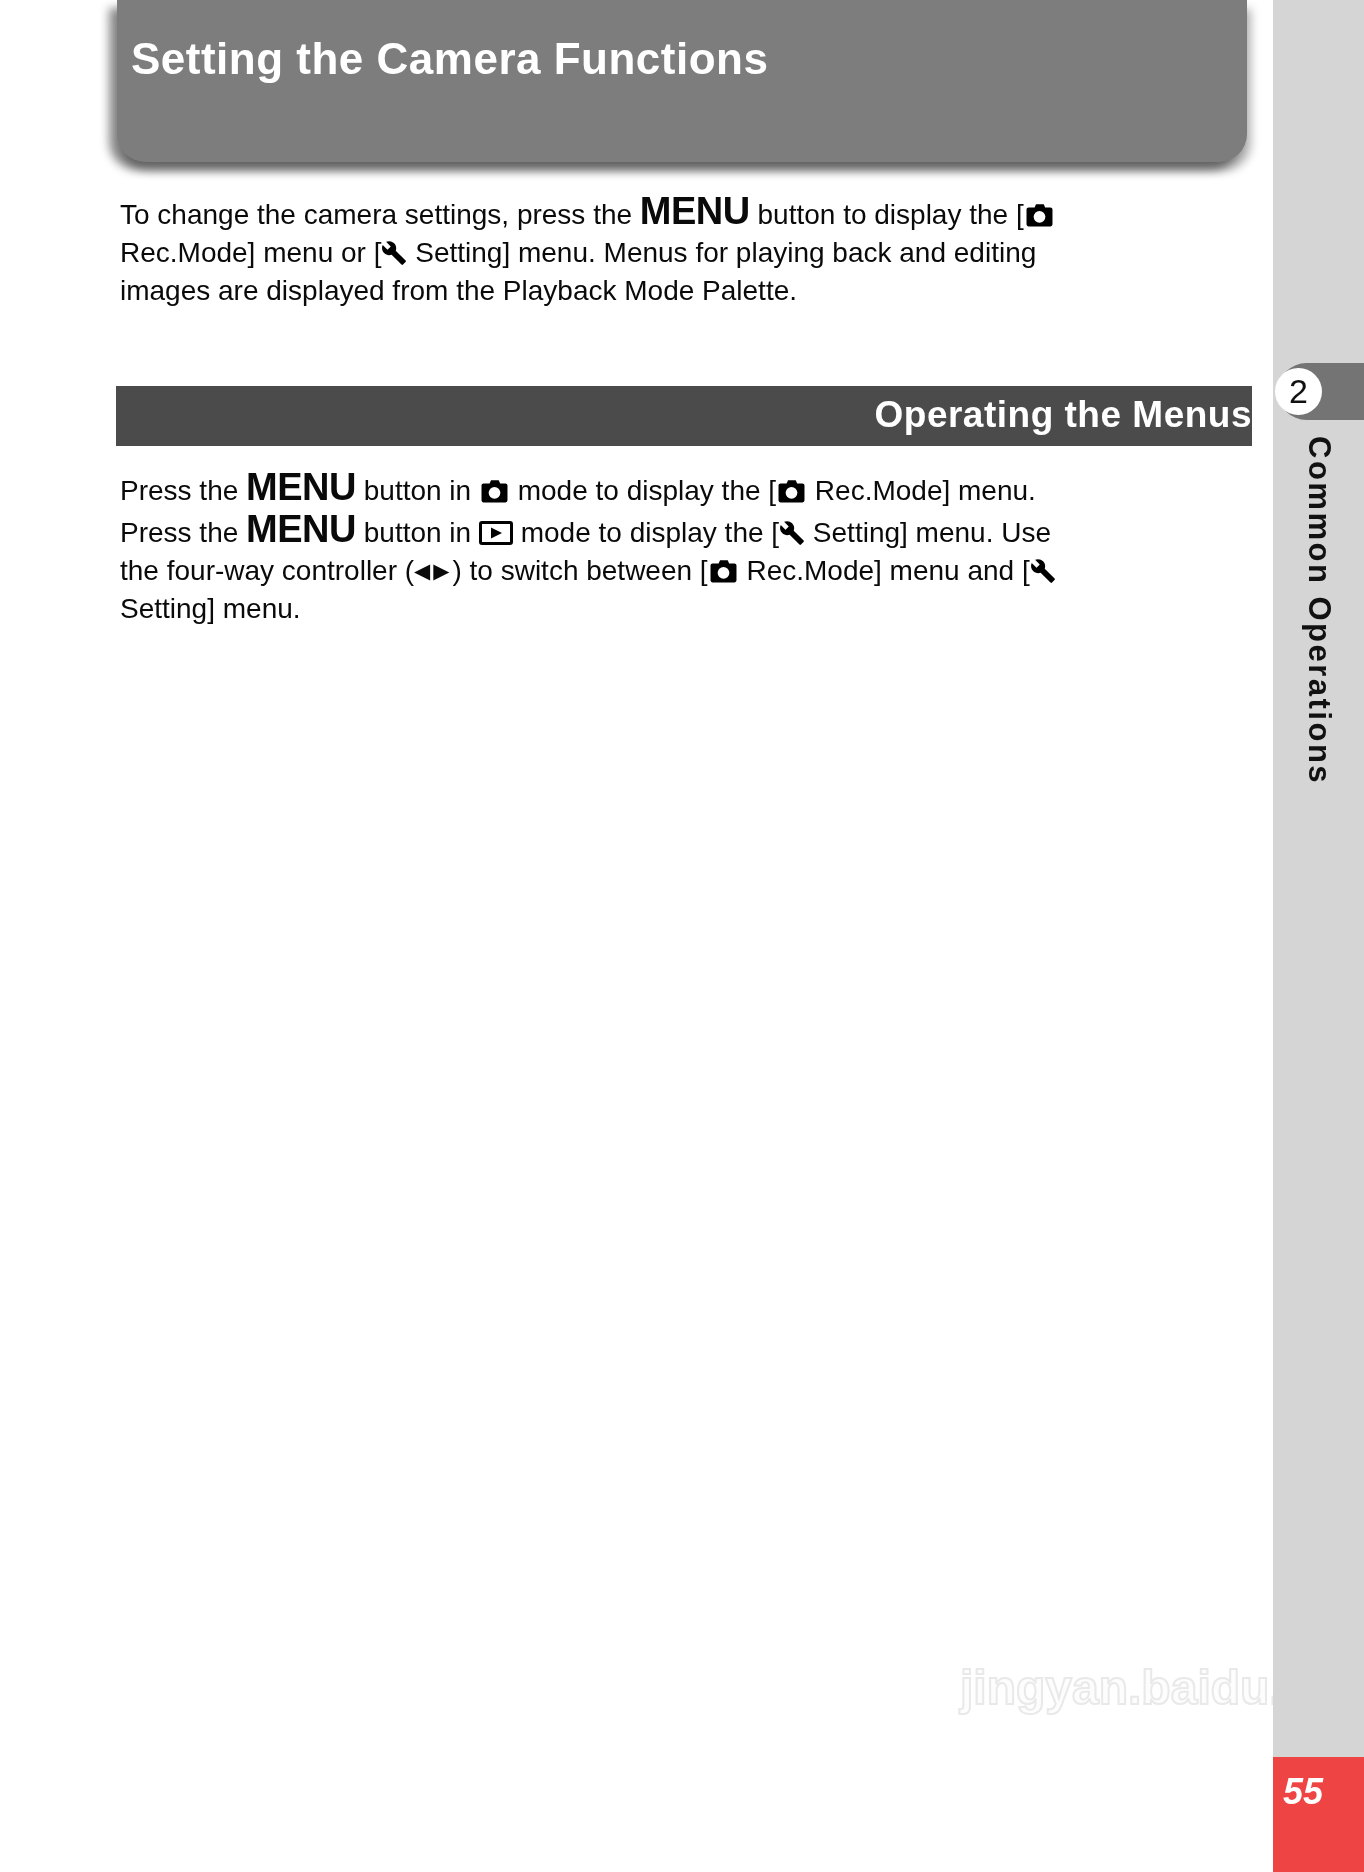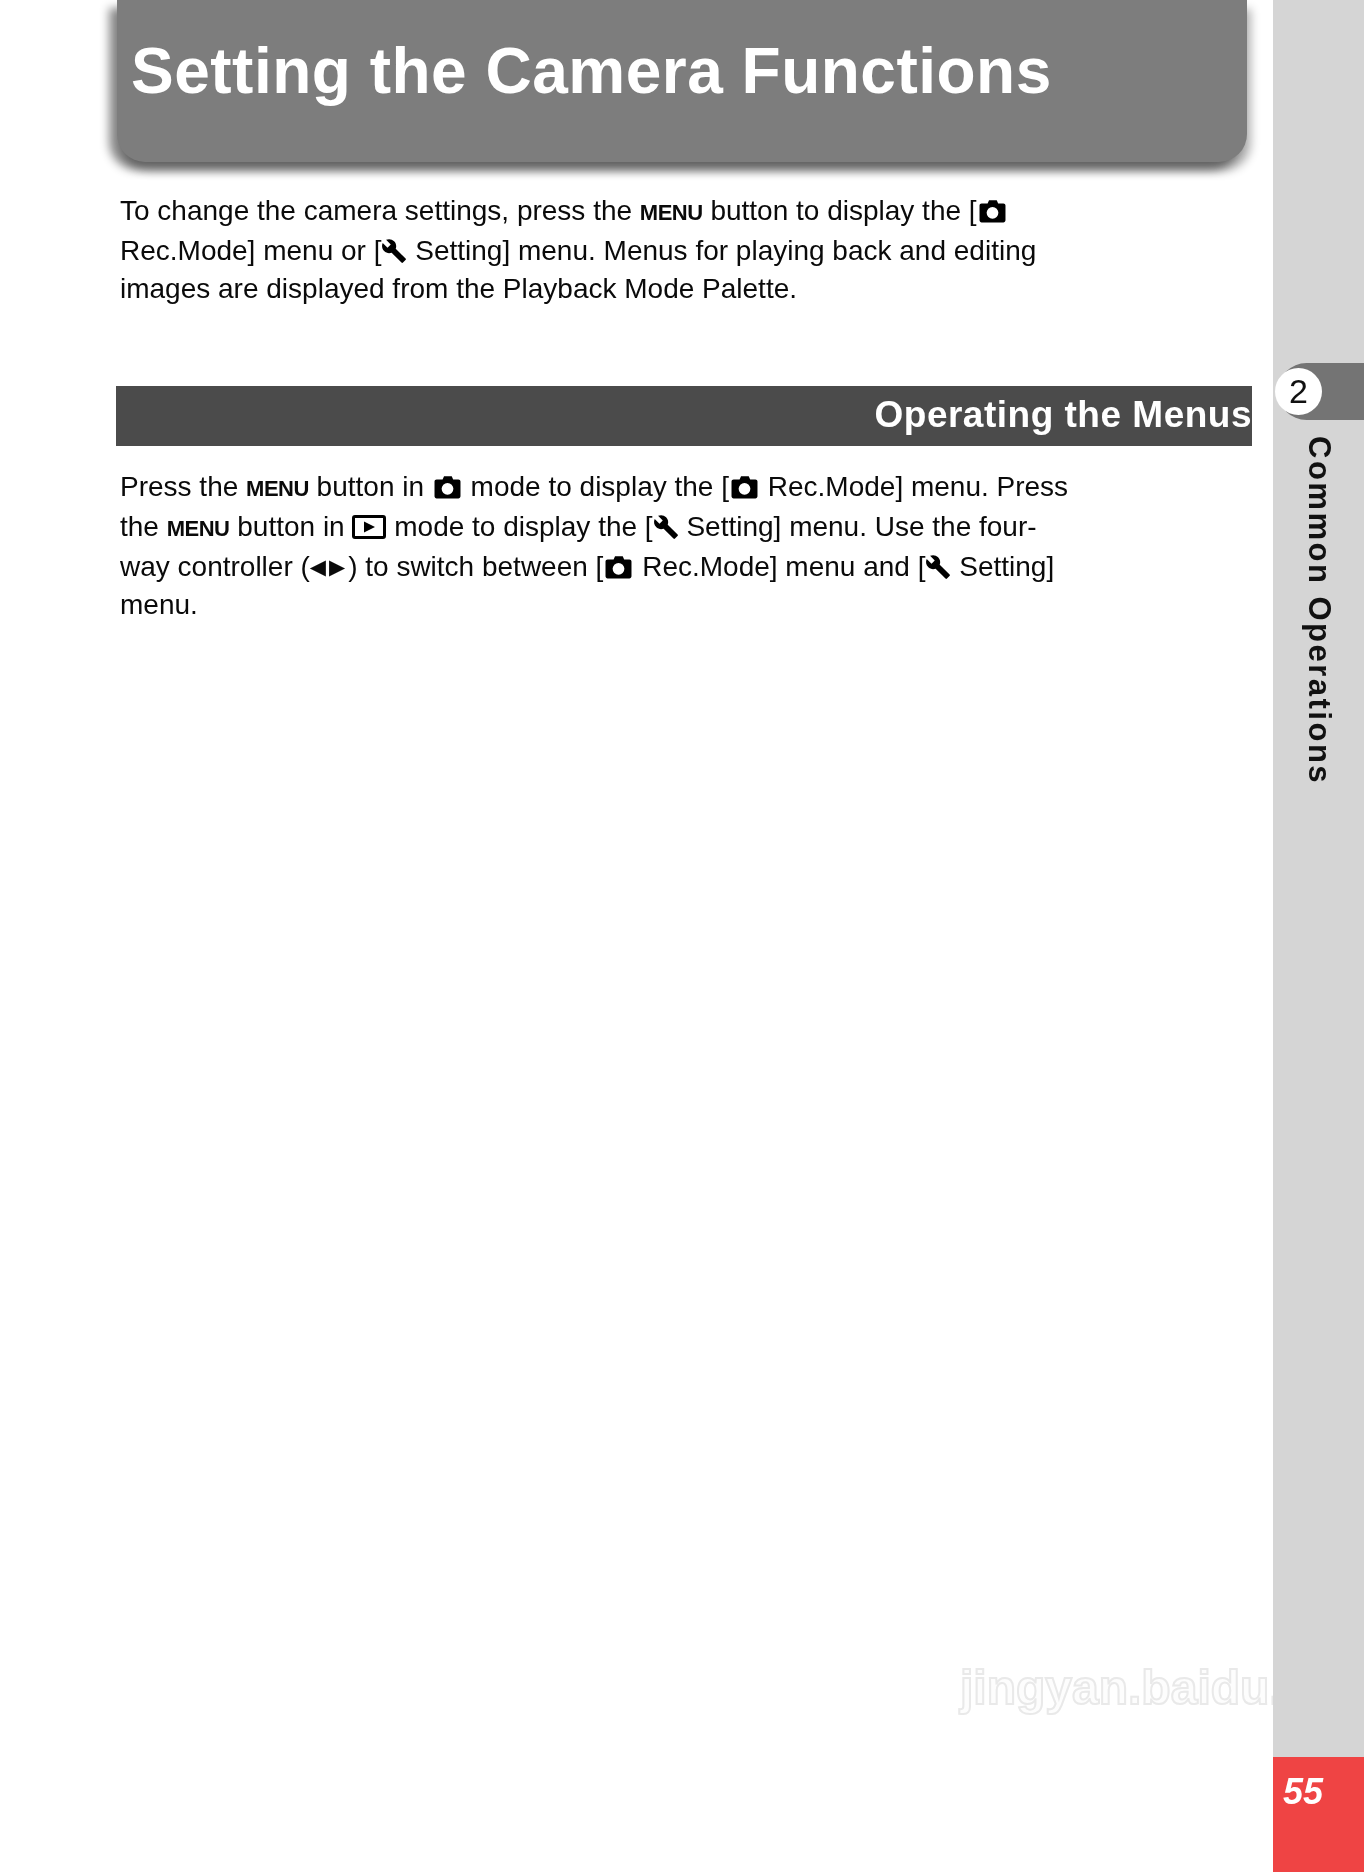--- a/index.html
+++ b/index.html
@@ -9,31 +9,31 @@
   }
 
   
   .banner {
     position:absolute; left:117px; top:0; width:1130px; height:162px;
     background:#7d7d7d; border-radius:0 0 28px 28px;
     box-shadow:-8px 8px 10px rgba(0,0,0,0.45), 4px 9px 10px rgba(0,0,0,0.30);
   }
   .banner h1 {
     margin:0; padding:34px 0 0 14px;
-    font-size:64px; font-weight:bold; color:#ffffff; letter-spacing:0.5px;
+    font-size:44px; font-weight:bold; color:#ffffff; letter-spacing:0.5px;
   }
 
   
   .body-para {
     position:absolute; left:120px; width:960px; margin:0;
     font-size:28px; line-height:38px; text-align:left;
   }
   .para1 { top:192px; }
   .para2 { top:468px; }
-  .menu-word { font-weight:bold; font-size:22px; letter-spacing:-0.5px; }
+  .menu-word { font-weight:bold; font-size:38px; letter-spacing:-0.5px; }
   .icon { display:inline-block; line-height:0; }
   .icon svg { display:inline-block; }
   .icon-camera svg   { width:31px; height:25px; vertical-align:-4px; }
   .icon-wrench svg   { width:26px; height:26px; vertical-align:-4px; }
   .icon-playback svg { width:34px; height:24px; vertical-align:-3px; }
   .arrows { font-size:21px; letter-spacing:3px; vertical-align:2px; }
 
   
   .section-bar {
     position:absolute; left:116px; top:386px; width:1136px; height:60px;

